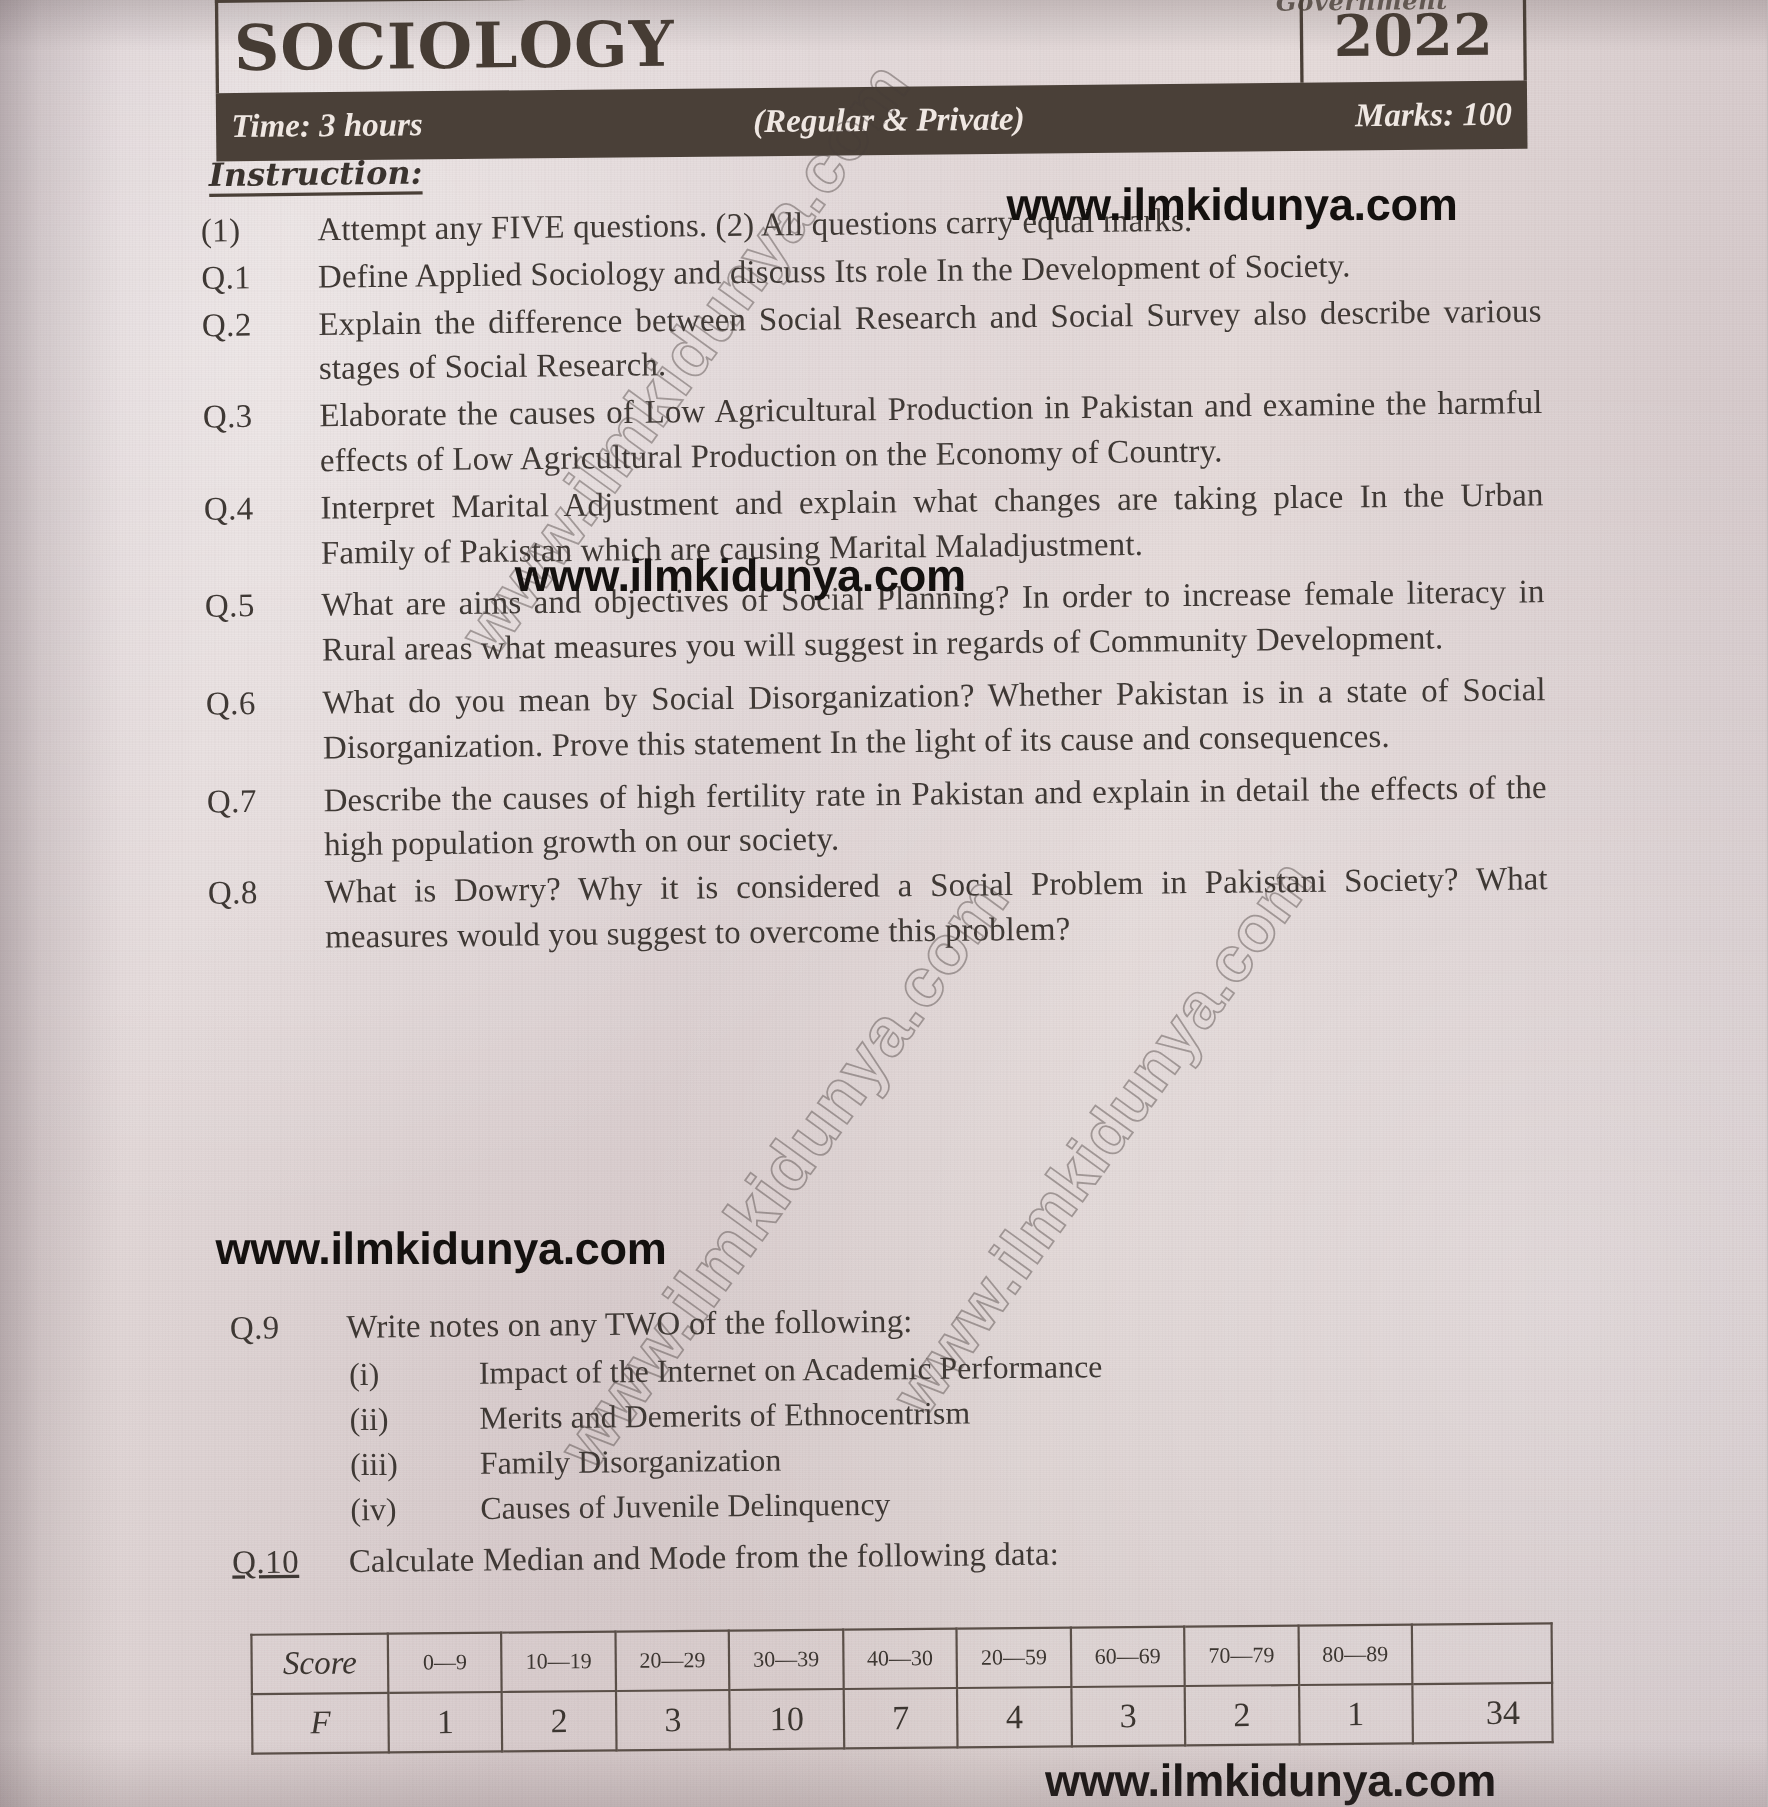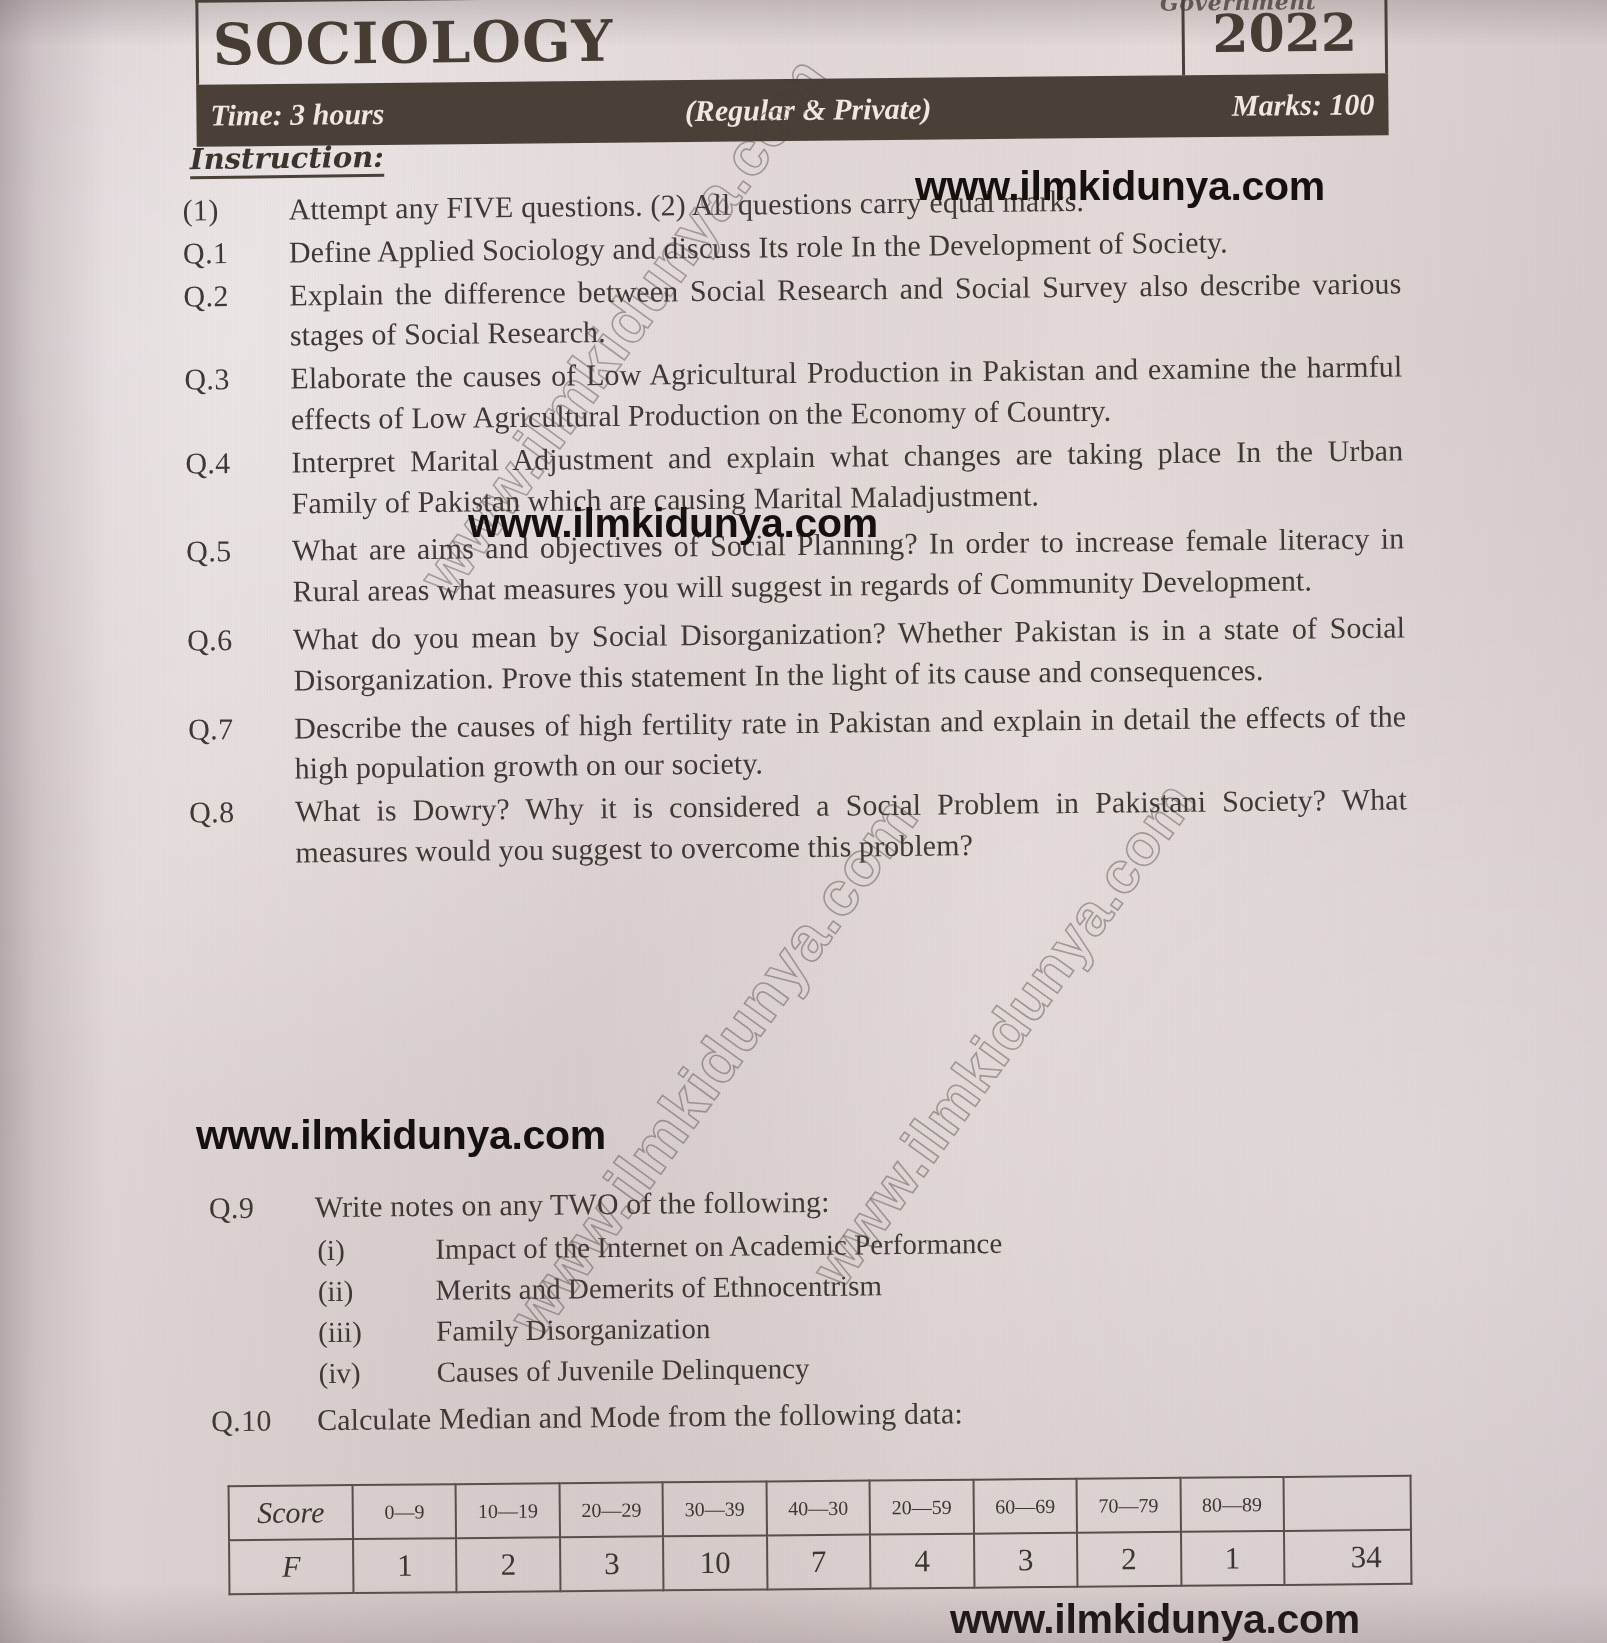--- a/index.html
+++ b/index.html
@@ -181,21 +181,21 @@
     font-size: 29px;
     line-height: 1.42;
     color: #3f3935;
   }
   .sub-text {
     flex: 1 1 auto;
     font-size: 29px;
     line-height: 1.42;
     color: #3f3935;
   }
-  .q10row .qlabel { flex: 0 0 106px; }
+  .q10row .qlabel { flex: 0 0 106px; text-decoration: underline; }
 
   
   .gap-a { height: 5px; }
 
   
   #table-wrap {
     position: absolute;
     left: 228px;
     top: 1480px;
     width: 1184px;

